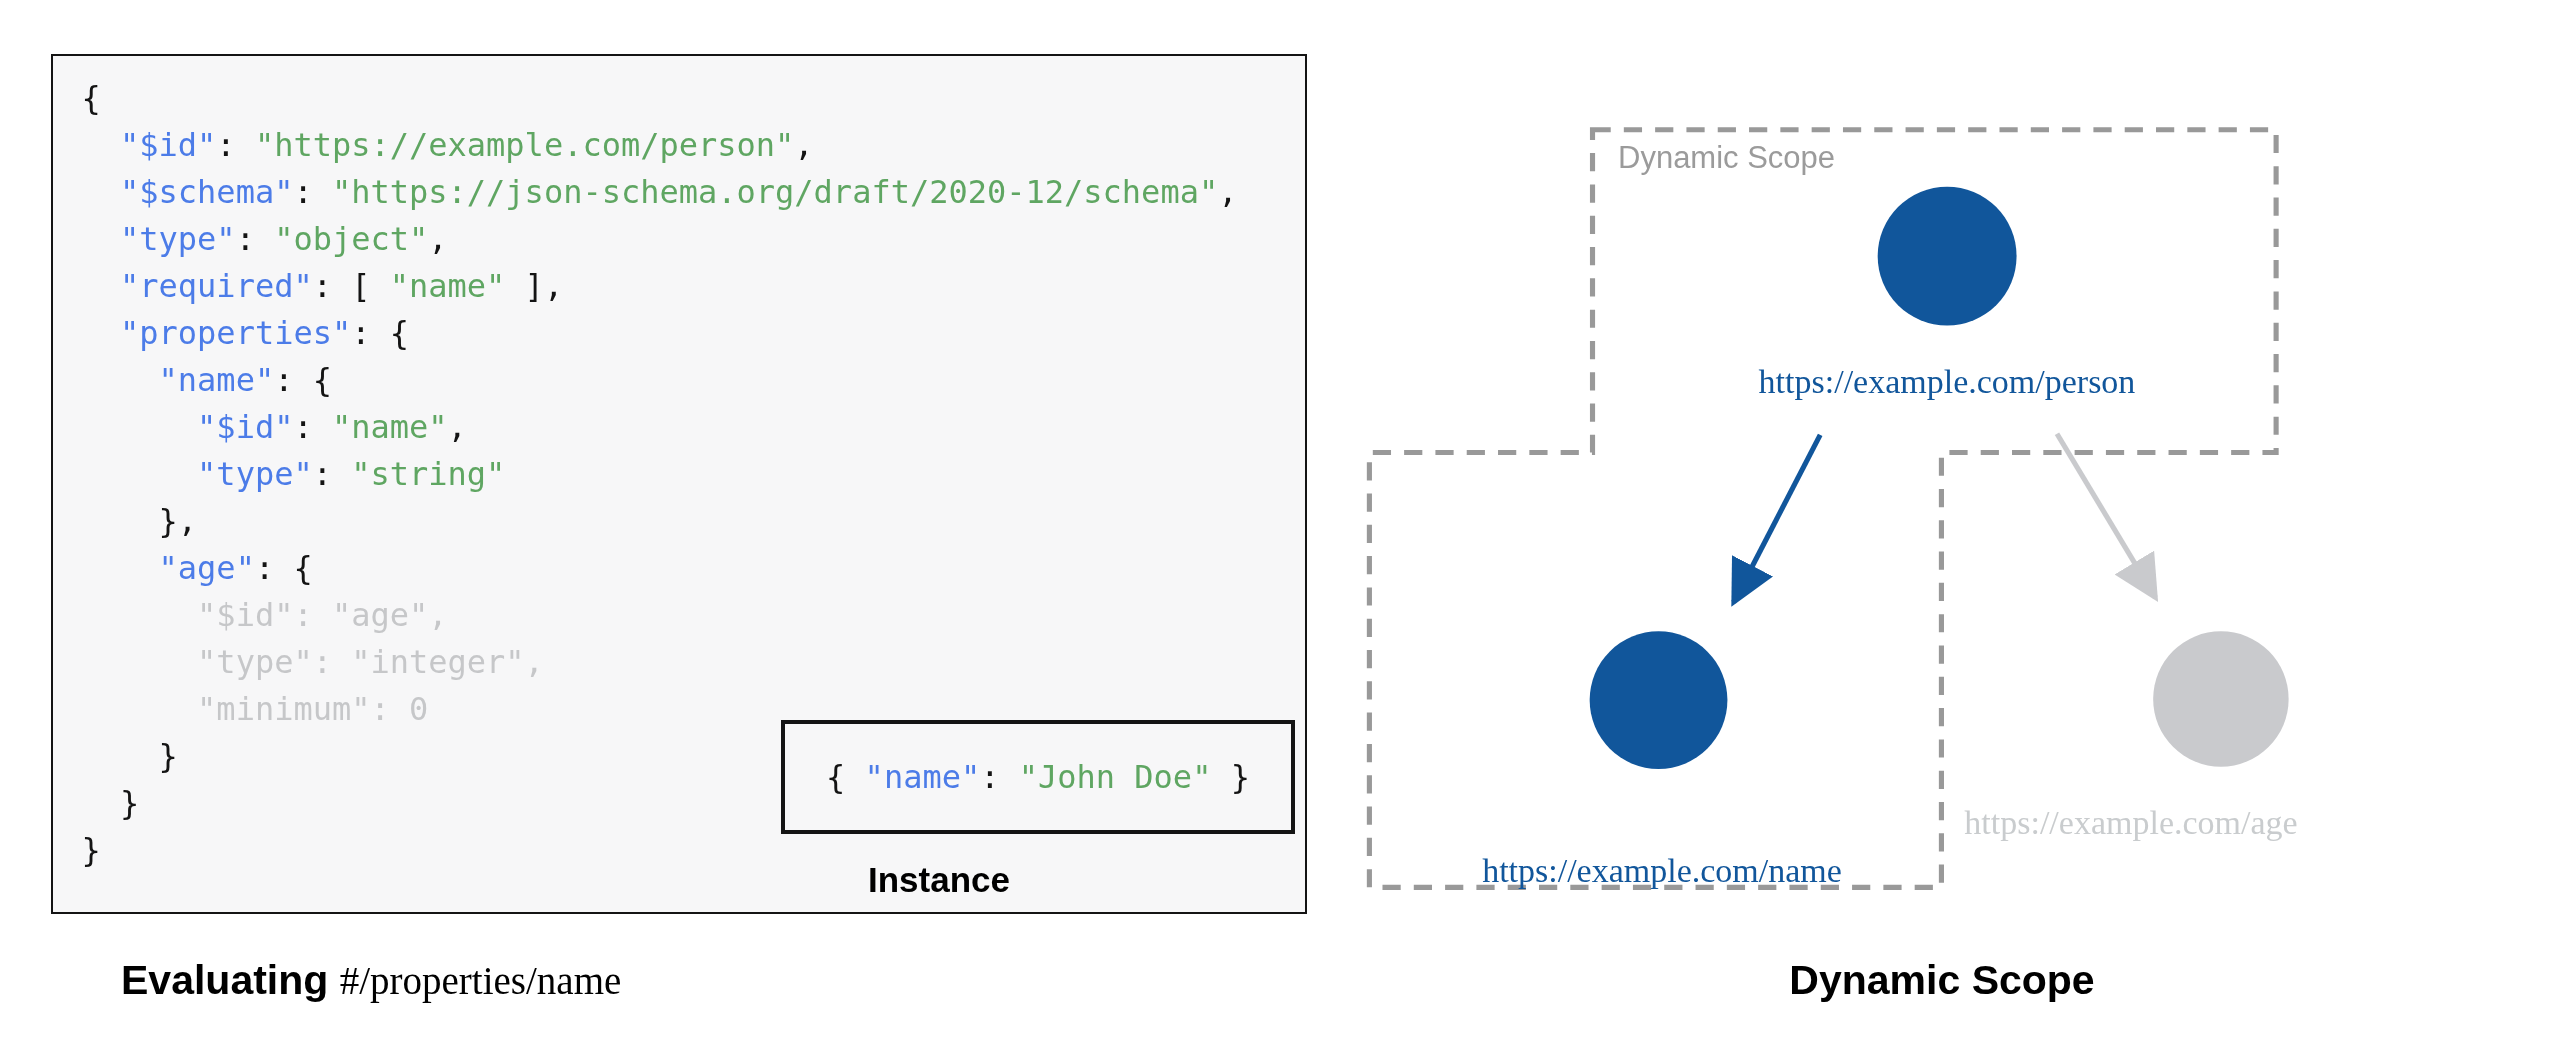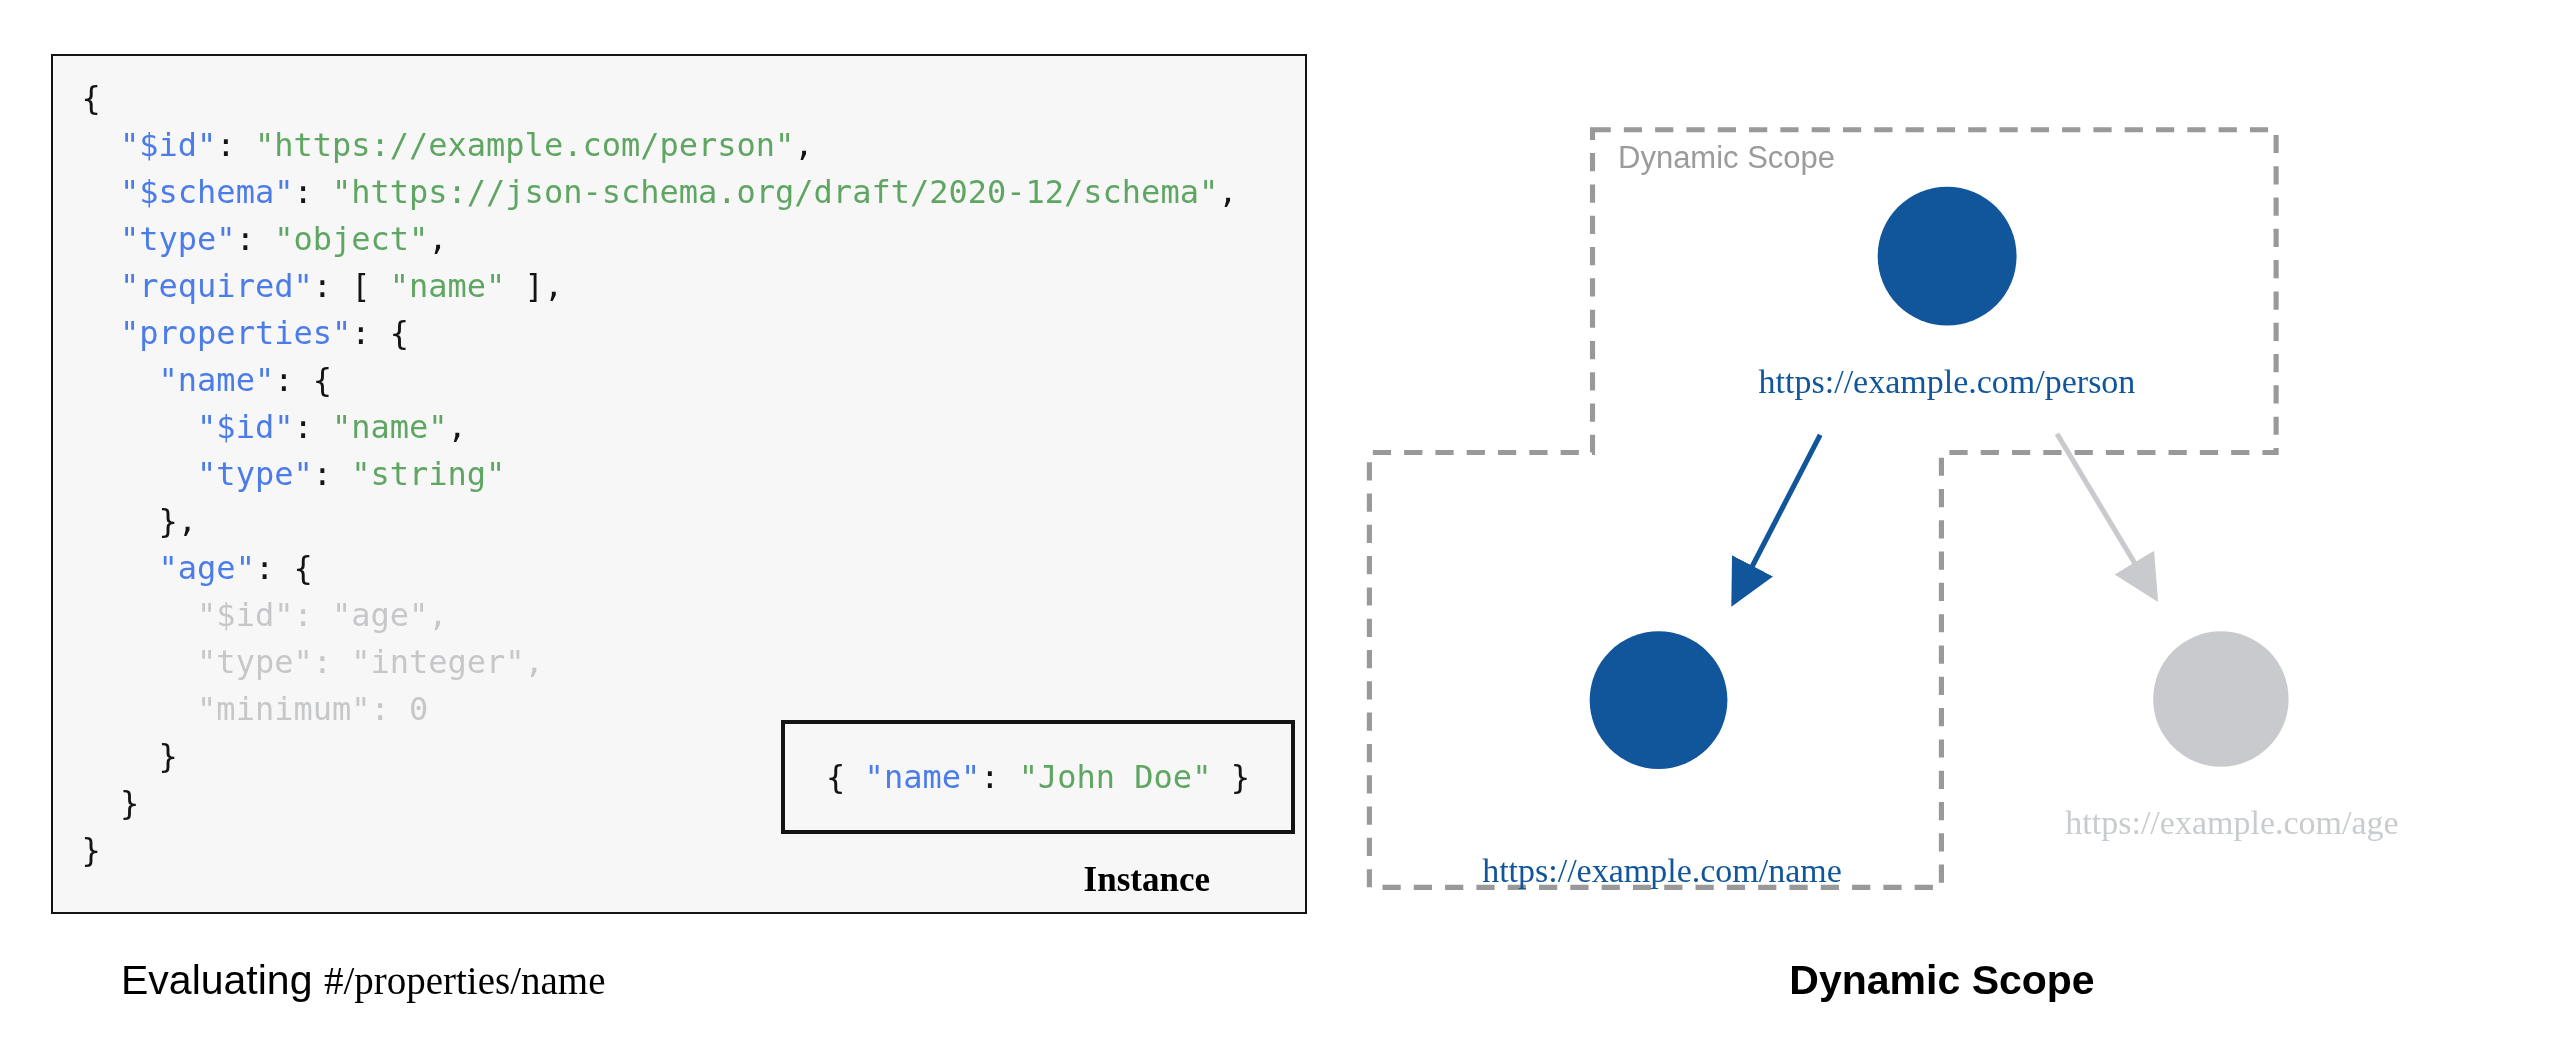--- a/index.html
+++ b/index.html
@@ -14,35 +14,35 @@
         white-space:pre;color:#141414;}
   .tok-p{color:#141414}
   .tok-k{color:#4C7CE8}
   .tok-s{color:#5FA662}
   .tok-d{color:#C6C7C9}
 
   .instance-box{position:absolute;left:728px;top:664px;width:514px;height:114px;
                 box-sizing:border-box;border:4px solid #141414;
                 display:flex;align-items:center;justify-content:center;
                 font-family:"DejaVu Sans Mono",monospace;font-size:32px;white-space:pre;}
-  .instance-label{position:absolute;left:815px;top:804px;width:342px;text-align:right;
-                  font-weight:bold;font-size:35px;color:#000;font-family:Liberation Serif, serif;}
+  .instance-label{position:absolute;left:815px;top:804px;width:342px;text-align:left;
+                  font-weight:bold;font-size:35px;color:#000;}
 
   .caption-left{position:absolute;left:121px;top:957px;font-size:41px;color:#000;white-space:pre;}
-  .caption-left .cap-bold{font-weight:normal;text-align:right;}
+  .caption-left .cap-bold{font-weight:bold;text-align:right;}
   .caption-left .cap-mono{font-family:Liberation Serif, serif;font-size:39px;}
 
   
   .svg-layer{position:absolute;left:0;top:0;width:2576px;height:1053px;}
   .scope-label{position:absolute;left:1618px;top:140px;font-size:31px;color:#9B9B9B;}
   .url{position:absolute;width:626px;text-align:center;
        font-family:Liberation Serif, serif;font-size:34px;white-space:pre;}
   .url-person{left:1634px;top:363px;color:#11569B;}
   .url-name{left:1349px;top:852px;color:#11569B;}
-  .url-age{left:1919px;top:804px;color:#C9CCCE;}
+  .url-age{left:1818px;top:804px;color:#C9CCCE;}
   .caption-right{position:absolute;left:1714px;top:957px;width:456px;text-align:center;
                  font-weight:bold;font-size:41px;color:#000;}
 </style>
 </head>
 <body>
 
 <div class="stage">
 
   <div class="code-box">
     <div class="code"><div class="code-line"><span class="tok-p">{</span></div><div class="code-line"><span class="tok-p">  </span><span class="tok-k">"$id"</span><span class="tok-p">: </span><span class="tok-s">"https://example.com/person"</span><span class="tok-p">,</span></div><div class="code-line"><span class="tok-p">  </span><span class="tok-k">"$schema"</span><span class="tok-p">: </span><span class="tok-s">"https://json-schema.org/draft/2020-12/schema"</span><span class="tok-p">,</span></div><div class="code-line"><span class="tok-p">  </span><span class="tok-k">"type"</span><span class="tok-p">: </span><span class="tok-s">"object"</span><span class="tok-p">,</span></div><div class="code-line"><span class="tok-p">  </span><span class="tok-k">"required"</span><span class="tok-p">: [ </span><span class="tok-s">"name"</span><span class="tok-p"> ],</span></div><div class="code-line"><span class="tok-p">  </span><span class="tok-k">"properties"</span><span class="tok-p">: {</span></div><div class="code-line"><span class="tok-p">    </span><span class="tok-k">"name"</span><span class="tok-p">: {</span></div><div class="code-line"><span class="tok-p">      </span><span class="tok-k">"$id"</span><span class="tok-p">: </span><span class="tok-s">"name"</span><span class="tok-p">,</span></div><div class="code-line"><span class="tok-p">      </span><span class="tok-k">"type"</span><span class="tok-p">: </span><span class="tok-s">"string"</span></div><div class="code-line"><span class="tok-p">    },</span></div><div class="code-line"><span class="tok-p">    </span><span class="tok-k">"age"</span><span class="tok-p">: {</span></div><div class="code-line"><span class="tok-d">      "$id": "age",</span></div><div class="code-line"><span class="tok-d">      "type": "integer",</span></div><div class="code-line"><span class="tok-d">      "minimum": 0</span></div><div class="code-line"><span class="tok-p">    }</span></div><div class="code-line"><span class="tok-p">  }</span></div><div class="code-line"><span class="tok-p">}</span></div></div>

